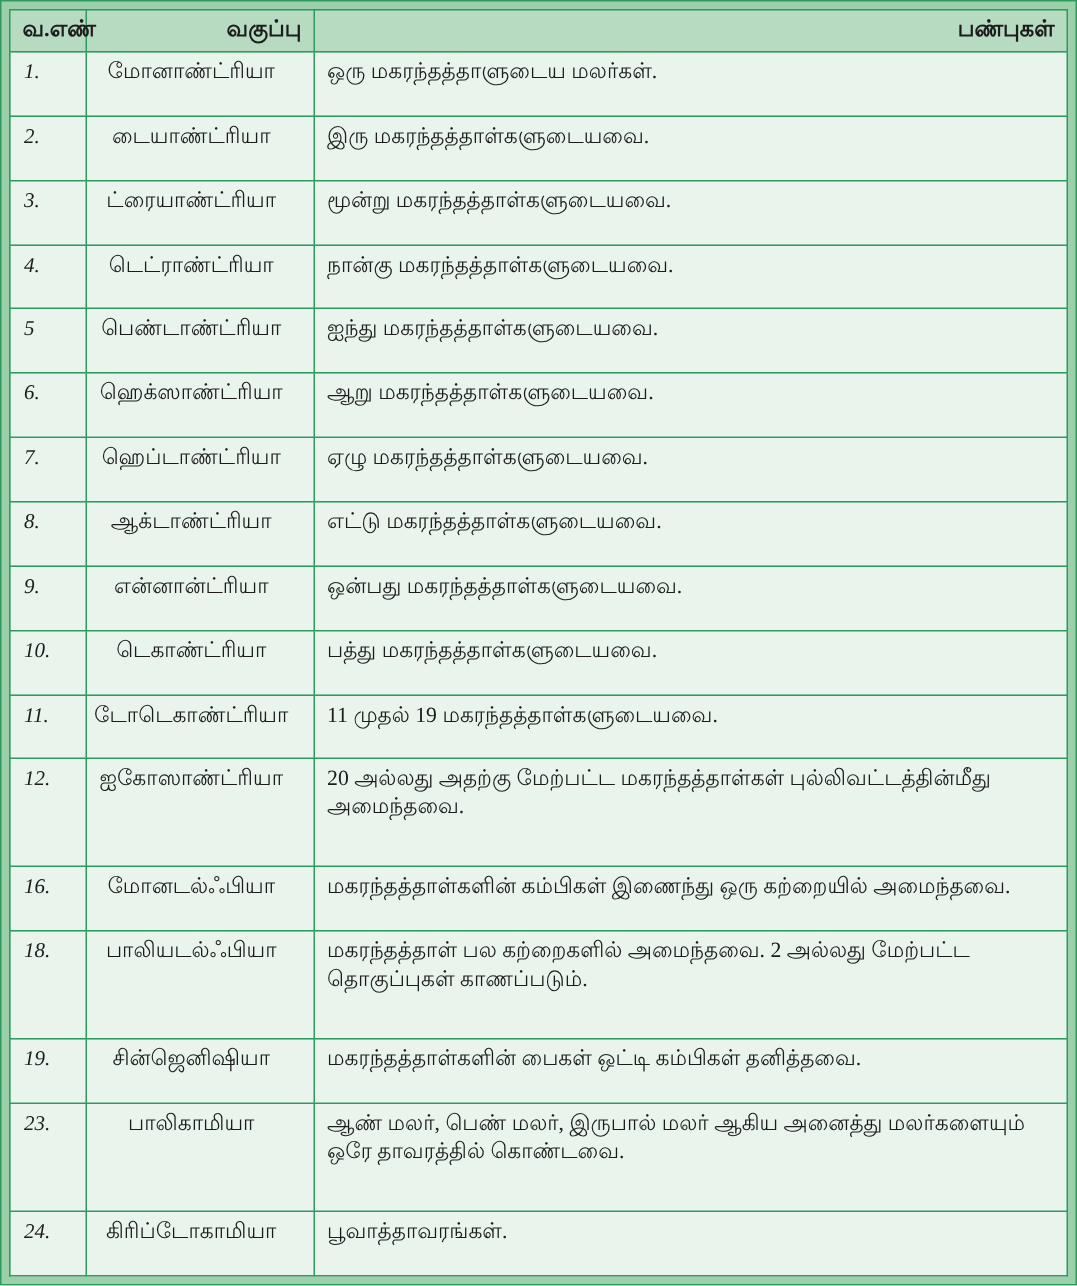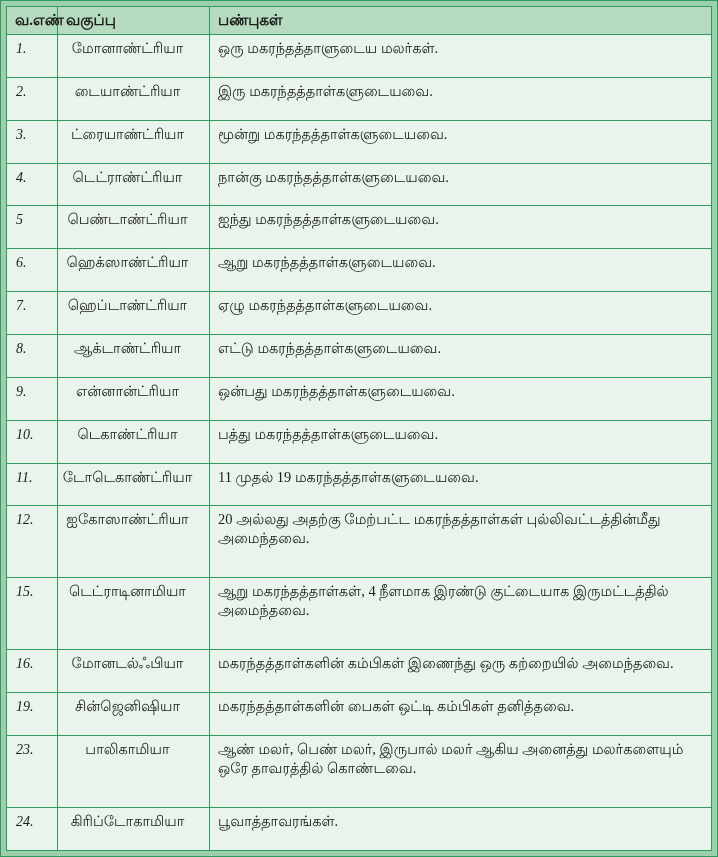--- a/index.html
+++ b/index.html
@@ -41,21 +41,21 @@
   th, td {
     border: 1.5px solid var(--border);
     padding: 4px 8px;
     vertical-align: top;
     font-size: 14.5px;
     line-height: 19px;
   }
   th {
     background: var(--header-bg);
     font-weight: bold;
-    text-align: left;
+    text-align: right;
     height: 27px;
     vertical-align: middle;
     font-size: 15px;
   }
   td { background: var(--cell-bg); height: 27px; }
   td.serial {
     font-style: italic;
     padding-left: 9px;
     font-size: 14px;
   }
@@ -148,33 +148,33 @@
   </tr>
 
   <tr>
     <td class="serial">12.</td>
     <td class="cls">ஐகோஸாண்ட்ரியா</td>
     <td class="props">20 அல்லது அதற்கு மேற்பட்ட மகரந்தத்தாள்கள் புல்லிவட்டத்தின்மீது அமைந்தவை.</td>
   </tr>
 
 
 
-  <tr>
-    <td class="serial">15.</td>
-    <td class="cls">டெட்ராடினாமியா</td>
-    <td class="props">ஆறு மகரந்தத்தாள்கள், 4 நீளமாக இரண்டு குட்டையாக இருமட்டத்தில் அமைந்தவை.</td>
-  </tr>
 
   <tr>
     <td class="serial">16.</td>
     <td class="cls">மோனடல்ஃபியா</td>
     <td class="props">மகரந்தத்தாள்களின் கம்பிகள் இணைந்து ஒரு கற்றையில் அமைந்தவை.</td>
   </tr>
 
 
+  <tr>
+    <td class="serial">18.</td>
+    <td class="cls">பாலியடல்ஃபியா</td>
+    <td class="props">மகரந்தத்தாள் பல கற்றைகளில் அமைந்தவை. 2 அல்லது மேற்பட்ட தொகுப்புகள் காணப்படும்.</td>
+  </tr>
 
   <tr>
     <td class="serial">19.</td>
     <td class="cls">சின்ஜெனிஷியா</td>
     <td class="props">மகரந்தத்தாள்களின் பைகள் ஒட்டி கம்பிகள் தனித்தவை.</td>
   </tr>
 
 
 
 

